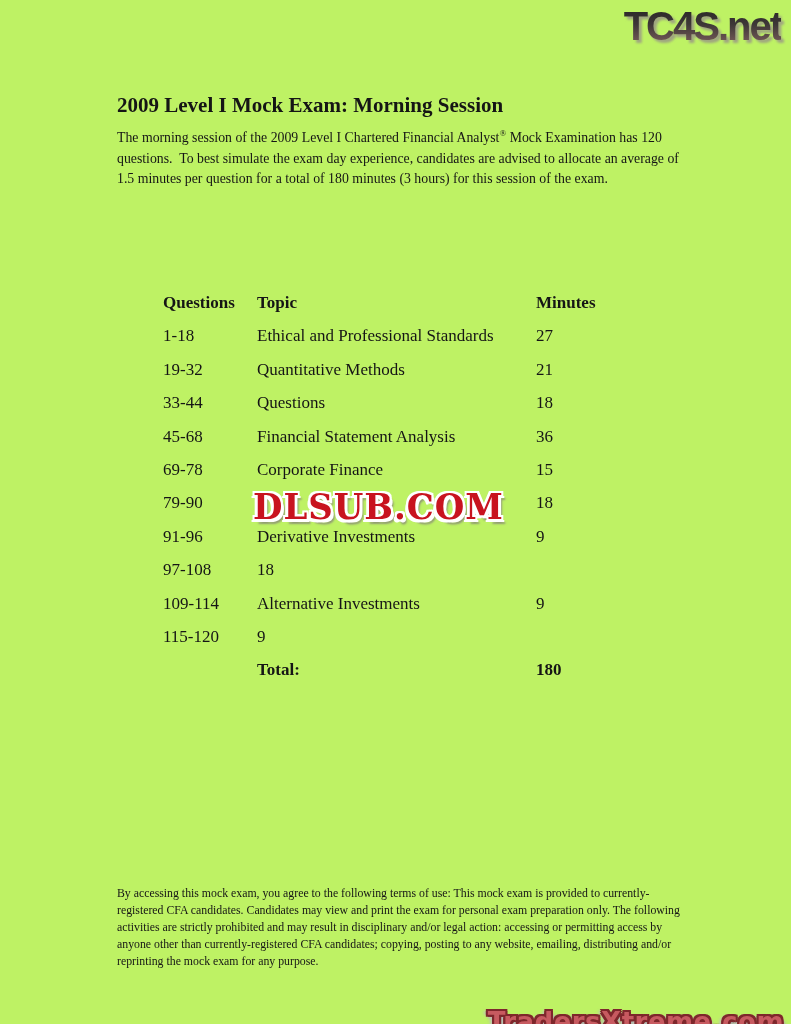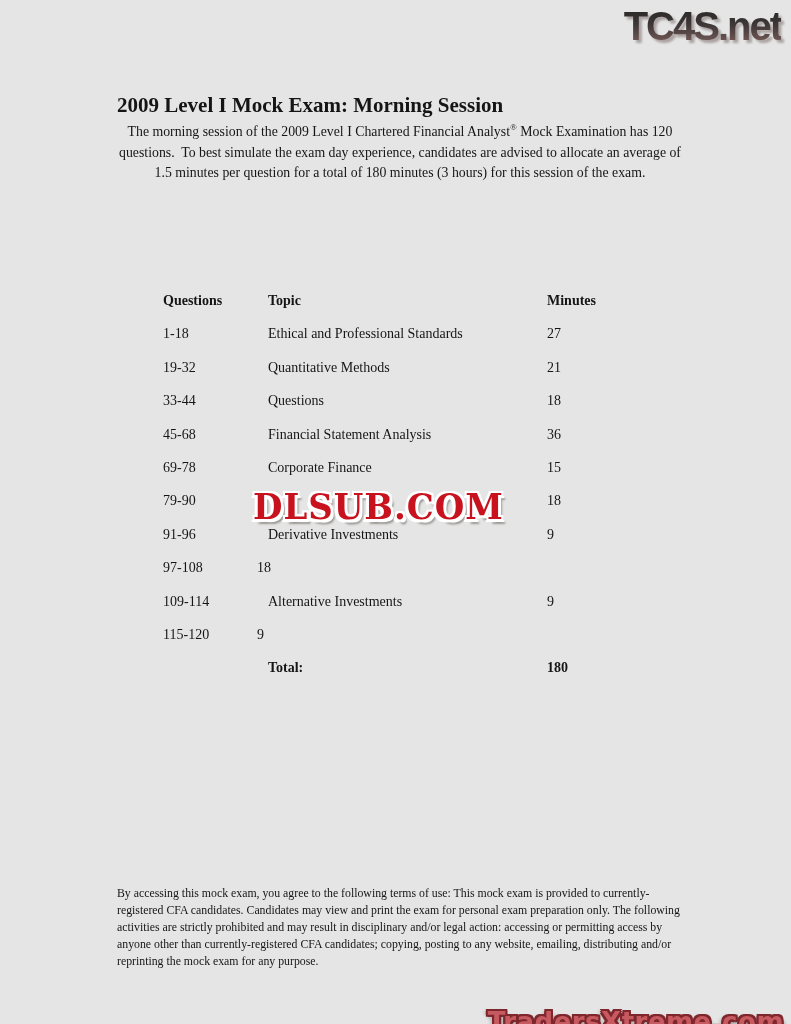--- a/index.html
+++ b/index.html
@@ -2,21 +2,21 @@
 <html><head>
 <meta charset="utf-8">
 <style>
   * { margin: 0; padding: 0; box-sizing: border-box; }
   html, body { background: #888; }
   .page {
     position: relative;
     width: 791px;
     height: 1024px;
     margin: 0 auto;
-    background: #e5e5e5;
+    background: #bef264;
     overflow: hidden;
     font-family: "Liberation Serif", serif;
     color: #151515;
   }
 
   
   .tc4s-logo {
     position: absolute;
     top: 4px;
     right: 10px;
@@ -36,44 +36,43 @@
     position: absolute;
     left: 117px;
     top: 93px;
     font-size: 21px;
     font-weight: bold;
     white-space: nowrap;
   }
   .intro {
     position: absolute;
     left: 117px;
-    top: 122px;
+    top: 128px;
     width: 566px;
     font-size: 13.8px;
     line-height: 20.7px;
     white-space: pre-wrap;
-    text-align: center;
   }
   .intro sup { font-size: 9px; vertical-align: super; line-height: 0; }
 
   
   .schedule {
     position: absolute;
     left: 163px;
     top: 293px;
     width: 480px;
-    font-size: 14px;
+    font-size: 17px;
   }
   .trow {
     display: flex;
     height: 33.4px;
     align-items: flex-start;
   }
   .trow .c1 { width: 94px; flex: none; }
-  .trow .c2 { width: 279px; flex: none; margin-left: 11px; }
+  .trow .c2 { width: 279px; flex: none; }
   .trow .c3 { flex: none; }
   .trow.thead span, .trow.total .bold { font-weight: bold; }
 
   
   .dlsub-logo {
     position: absolute;
     left: 253px;
     top: 486px;
     font-family: "DejaVu Serif", serif;
     font-weight: bold;

